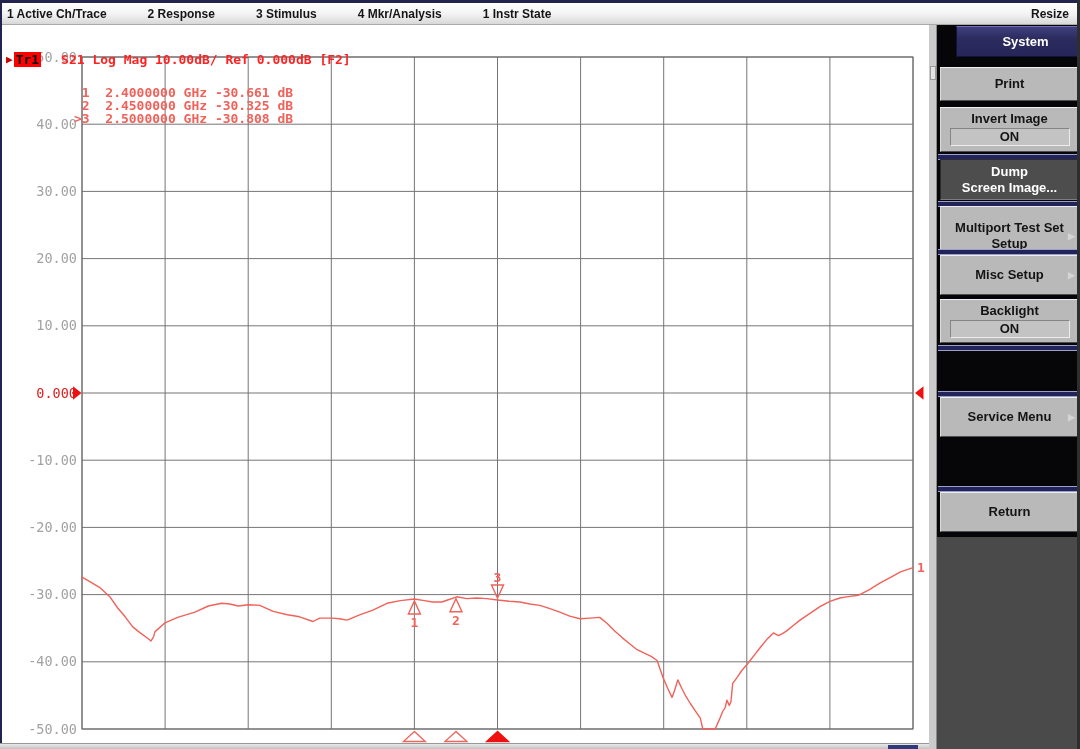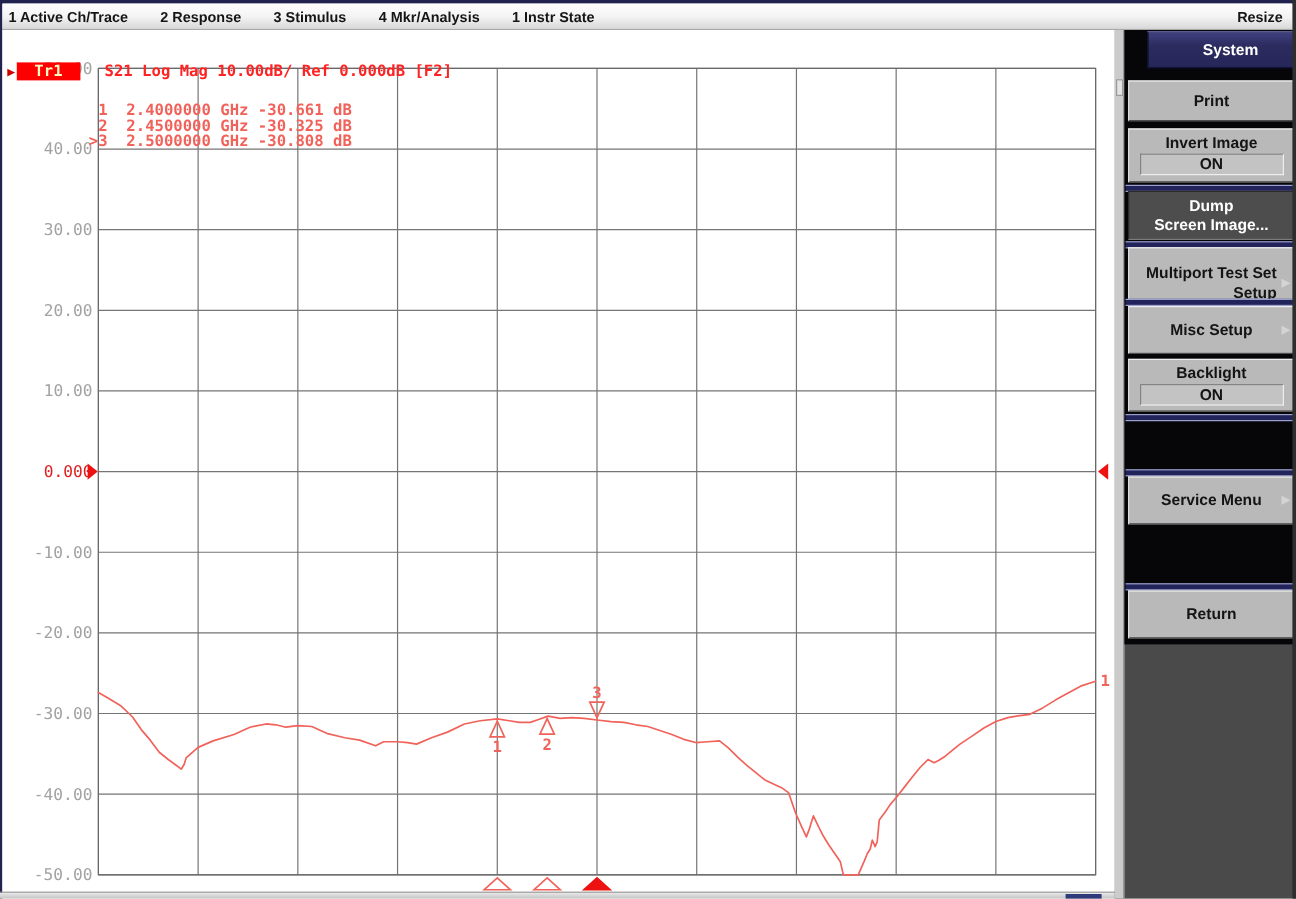--- a/index.html
+++ b/index.html
@@ -5,31 +5,31 @@
   html,body{margin:0;padding:0;}
   body{width:1080px;height:749px;position:relative;overflow:hidden;background:#fff;
        font-family:"Liberation Sans",sans-serif;-webkit-font-smoothing:antialiased;}
   
   .win-top-border{position:absolute;left:0;top:0;width:1080px;height:3px;background:#23234f;}
   .win-left-border{position:absolute;left:0;top:0;width:2px;height:749px;background:#23234f;}
   .win-right-border{position:absolute;right:0;top:0;width:3px;height:749px;background:#2e2e2e;}
   .menubar{position:absolute;left:2px;top:3px;width:1075px;height:21px;
            background:linear-gradient(#ffffff,#f2f2f2 55%,#d8d8d8);
            border-bottom:1px solid #a9a9a9;display:flex;align-items:center;
-           font-size:12px;font-weight:600;color:#151515;}
+           font-size:12px;font-weight:600;color:#151515;gap:14px;}
   .menubar .mitem{margin-left:27px;cursor:pointer;white-space:nowrap;}
   .menubar .mitem:first-child{margin-left:5px;}
   .menubar .mresize{margin-left:auto;margin-right:8px;cursor:pointer;}
   
   .plot-area{position:absolute;left:2px;top:25px;width:927px;height:724px;background:#ffffff;}
   .plot-svg{position:absolute;left:0;top:0;}
   .trace-status{position:absolute;left:4px;top:27px;display:flex;align-items:center;
                 font-family:"DejaVu Sans Mono",monospace;font-size:13px;font-weight:bold;}
   .trace-ind{color:#cc0000;font-size:11px;margin-right:1px;}
-  .trace-badge{background:#ff0000;color:#fef9c3;padding:0 15px;}
+  .trace-badge{background:#ff0000;color:#000000;padding:0 2px;}
   .trace-text{color:#ff2222;margin-left:7px;white-space:pre;padding-left:13px;}
   .marker-readout{position:absolute;left:72px;top:61px;
                   font-family:"DejaVu Sans Mono",monospace;font-size:13px;font-weight:bold;
                   color:#f0625a;line-height:13px;}
   .marker-readout div{white-space:pre;}
   .bottom-strip{position:absolute;left:0;top:743px;width:937px;height:6px;
                 background:linear-gradient(#e9e9e9,#c2c2c2);border-top:1px solid #979797;box-sizing:border-box;}
   .bottom-nub{position:absolute;left:888px;top:745px;width:30px;height:4px;background:#2f3a7a;}
   
   .sidebar{position:absolute;left:929px;top:25px;width:151px;height:724px;background:#4a4a4a;}
@@ -148,21 +148,21 @@
   <div class="sbtn raised has-state" style="top:82px;height:45px;">
     <span>Invert Image</span>
     <span class="sbtn-state">ON</span>
   </div>
   <div class="sep" style="top:129px;"></div>
   <div class="sbtn pressed" style="top:134px;height:41px;">
     <span>Dump
 Screen Image...</span>
   </div>
   <div class="sep" style="top:176px;"></div>
-  <div class="sbtn raised" style="top:181px;height:59px;text-align:right;">
+  <div class="sbtn raised" style="top:181px;height:59px;">
     <span>Multiport Test Set
 Setup</span>
     <span class="sbtn-arrow">▶</span>
   </div>
   <div class="sep" style="top:224px;"></div>
   <div class="sbtn raised" style="top:230px;height:40px;">
     <span>Misc Setup</span>
     <span class="sbtn-arrow">▶</span>
   </div>
   <div class="sbtn raised has-state" style="top:274px;height:44px;">

